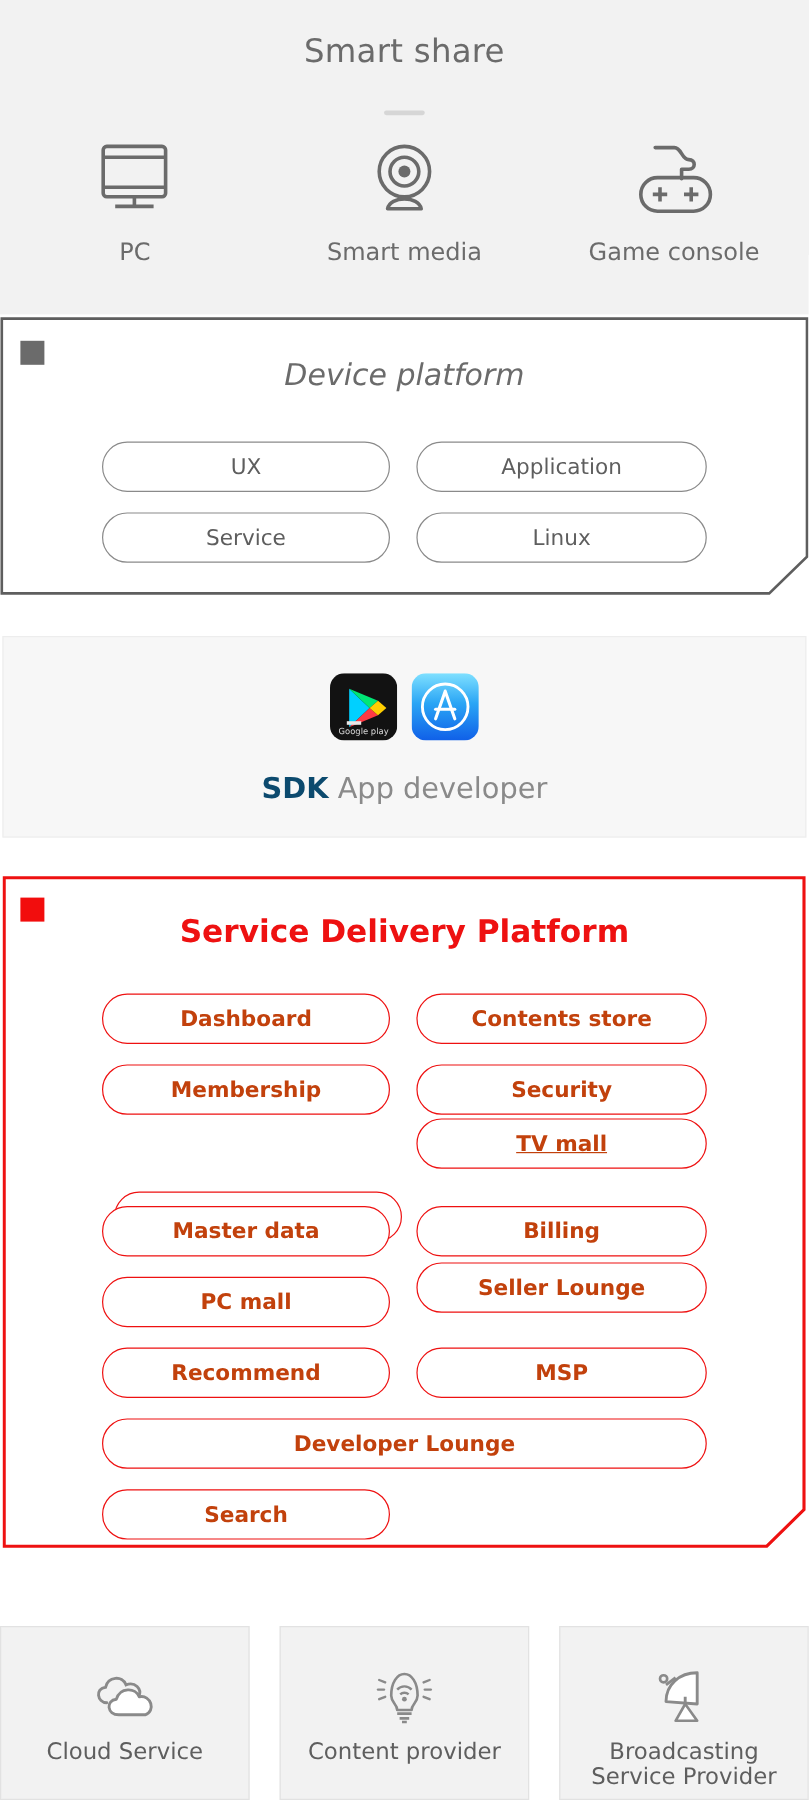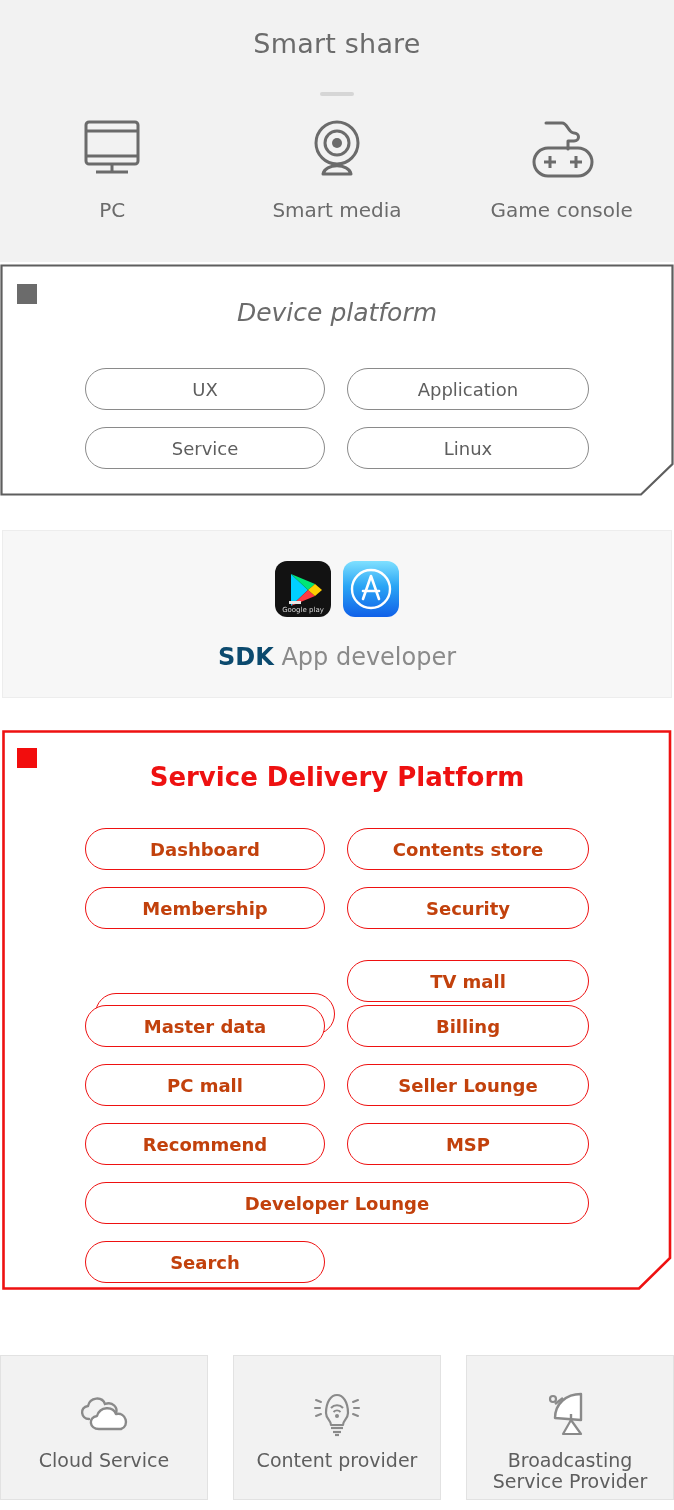--- a/index.html
+++ b/index.html
@@ -296,27 +296,27 @@
       <div class="corner-sq"></div>
       <div class="card-title">Service Delivery Platform</div>
 
       <div class="pill red" style="left:83px;  top:98px;  width:240px;">Dashboard</div>
       <div class="pill red" style="left:345px; top:98px;  width:242px;">Contents store</div>
 
       <div class="pill red" style="left:83px;  top:157px; width:240px;">Membership</div>
       <div class="pill red" style="left:345px; top:157px; width:242px;">Security</div>
 
       <div class="pill red" style="left:93px;  top:216px; width:240px;margin-top:47px;">PMS</div>
-      <div class="pill red" style="left:345px; top:230px; width:242px;">TV mall</div>
+      <div class="pill red" style="left:345px; top:202px; width:242px;text-decoration:underline;">TV mall</div>
 
       <div class="pill red" style="left:83px;  top:275px; width:240px;">Master data</div>
       <div class="pill red" style="left:345px; top:275px; width:242px;">Billing</div>
 
       <div class="pill red" style="left:83px;  top:334px; width:240px;">PC mall</div>
-      <div class="pill red" style="left:345px; top:334px; width:242px;">Seller Lounge</div>
+      <div class="pill red" style="left:345px; top:322px; width:242px;">Seller Lounge</div>
 
       <div class="pill red" style="left:83px;  top:393px; width:240px;">Recommend</div>
       <div class="pill red" style="left:345px; top:393px; width:242px;">MSP</div>
 
       <div class="pill red" style="left:83px;  top:452px; width:504px;">Developer Lounge</div>
 
       <div class="pill red" style="left:83px;  top:511px; width:240px;">Search</div>
     </div>
   </div>
 

